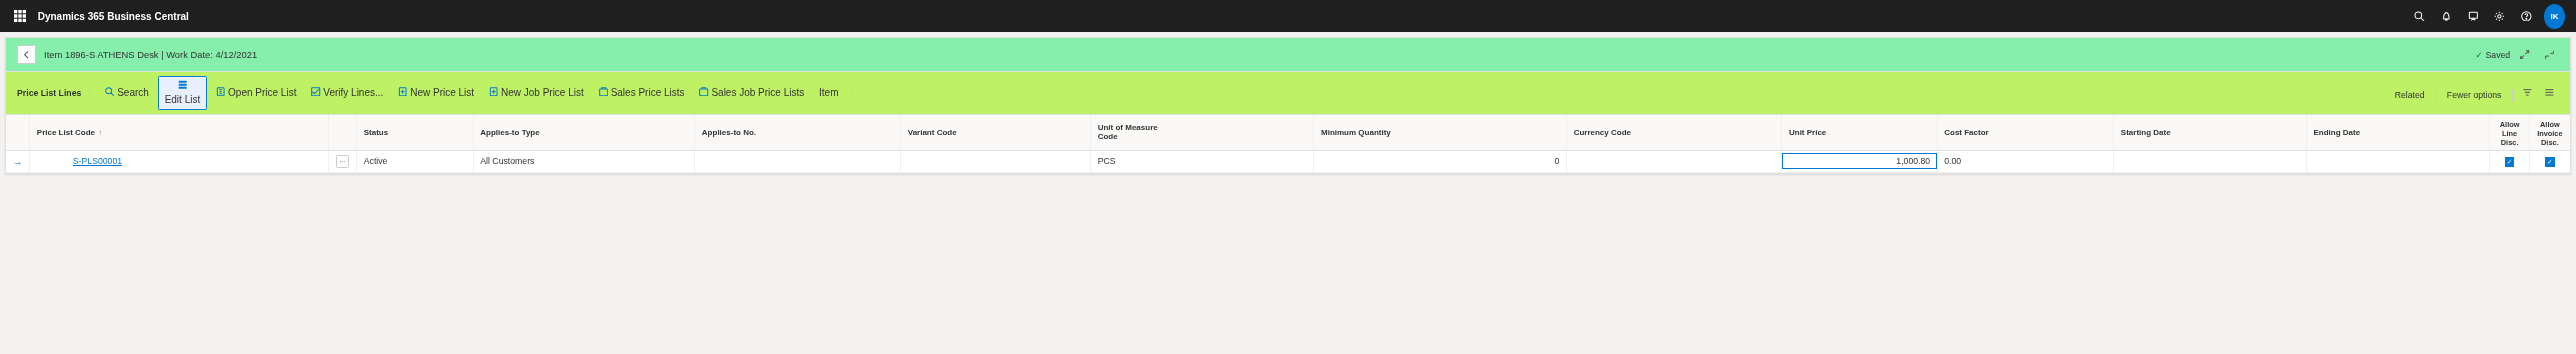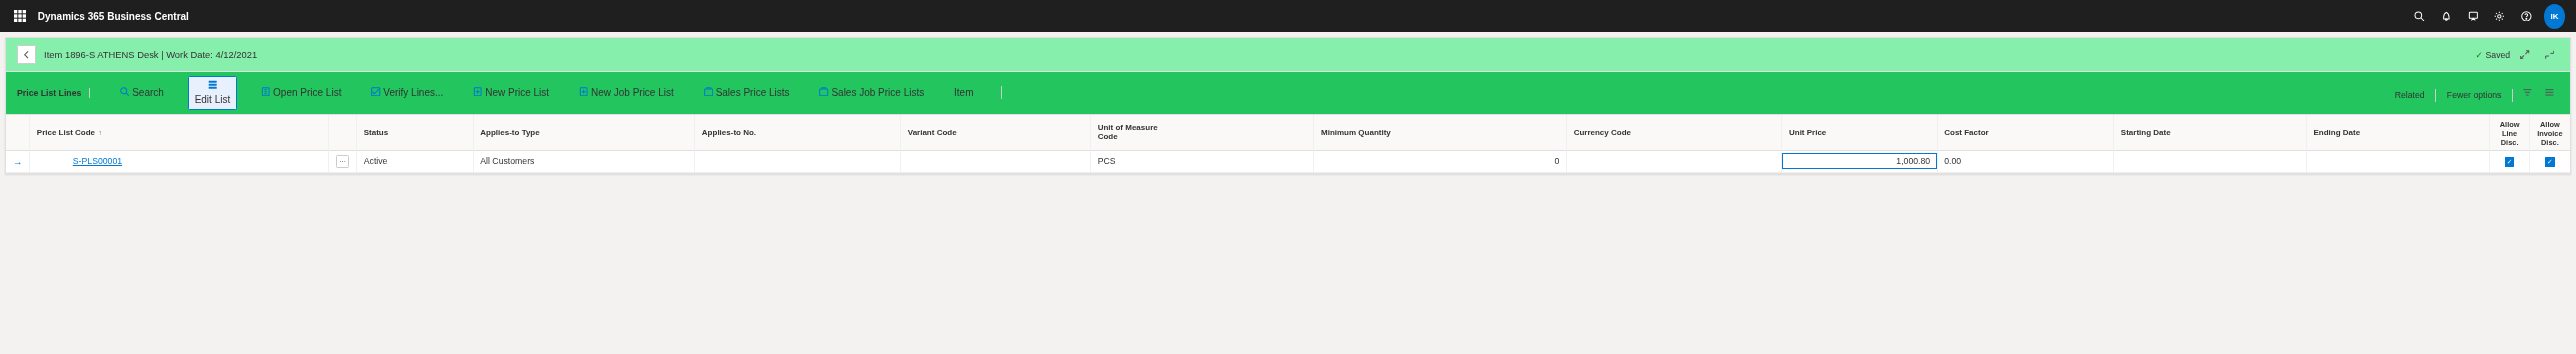--- a/index.html
+++ b/index.html
@@ -120,23 +120,23 @@
       color: #666;
       font-size: 9.4px;
     }
 
     
     .toolbar {
       display: flex;
       align-items: center;
       padding: 4px 10.7px;
       border-bottom: 0.7px solid #e0e0e0;
-      background: #22c55e;
+      background: #bef264;
       flex-wrap: wrap;
-      gap: 19px;
+      gap: 4px;
     }
     .toolbar-section-label {
       font-size: 8.7px;
       font-weight: 600;
       color: #333;
       margin-right: 5.4px;
       padding-right: 8px;
       border-right: 0.7px solid #ccc;
     }
     .toolbar-btn {

